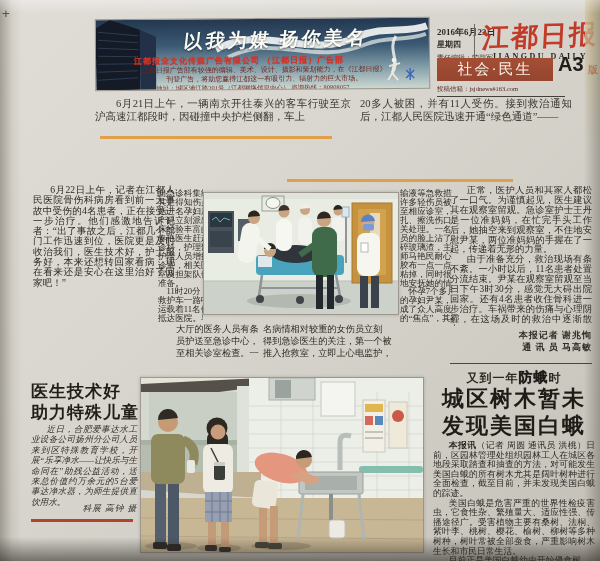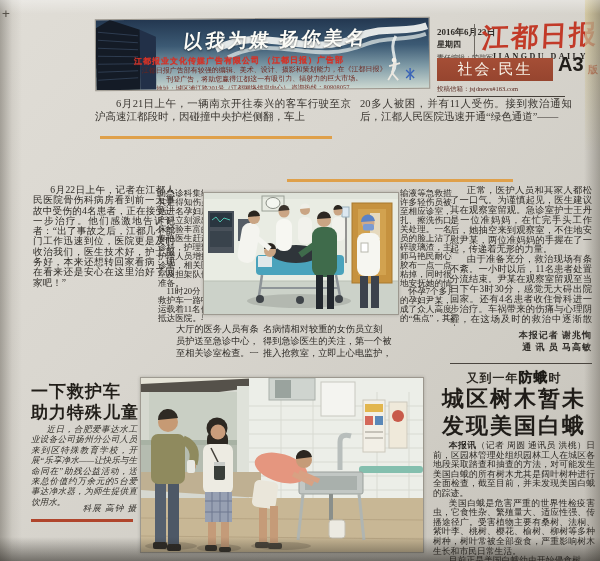--- a/index.html
+++ b/index.html
@@ -265,21 +265,21 @@
 推入抢救室，立即上心电监护，</div>
 
   <div class="abs bodytxt" id="col5">
     <p>正常，医护人员和其家人都松了一口气。为谨慎起见，医生建议其在观察室留观。急诊室护士王丹是一位准妈妈，在忙完手头工作后，她抽空来到观察室，不住地安慰尹某，两位准妈妈的手握在了一起，传递着无形的力量。</p>
     <p>由于准备充分，救治现场有条不紊。一小时以后，11名患者处置分流结束。尹某在观察室留观至当日下午3时30分，感觉无大碍出院回家。还有4名患者收住骨科进一步治疗。车祸带来的伤痛与心理阴霾，在这场及时的救治中逐渐散去……</p>
   </div>
   <div class="abs byline" style="top:329px;">本报记者 谢兆恂</div>
   <div class="abs byline" style="top:341px;">通 讯 员 马高敏</div>
   <div class="abs" id="rule-r"></div>
 
-  <div class="abs la-title" style="top:380px;">一下救护车</div>
+  <div class="abs la-title" style="top:380px;">医生技术好</div>
   <div class="abs la-title" style="top:401px;">助力特殊儿童</div>
   <div class="abs" id="la-body">近日，合肥爱事达水工业设备公司扬州分公司人员来到区特殊教育学校，开展“乐享净水——让快乐与生命同在”助残公益活动，送来总价值约万余元的5台爱事达净水器，为师生提供直饮用水。</div>
   <div class="abs" id="la-credit">科展 高钟 摄</div>
   <div class="abs" id="la-rule"></div>
 
   <div class="abs photo" id="wash-photo">
     <svg width="282" height="174" viewBox="0 0 282 174">
       <rect x="0" y="0" width="282" height="174" fill="#d6d8d0"></rect>
       <rect x="0" y="0" width="282" height="10" fill="#e6e4d8"></rect>
       <polygon points="0,6 122,0 124,8 0,24" fill="#55514a"></polygon>

